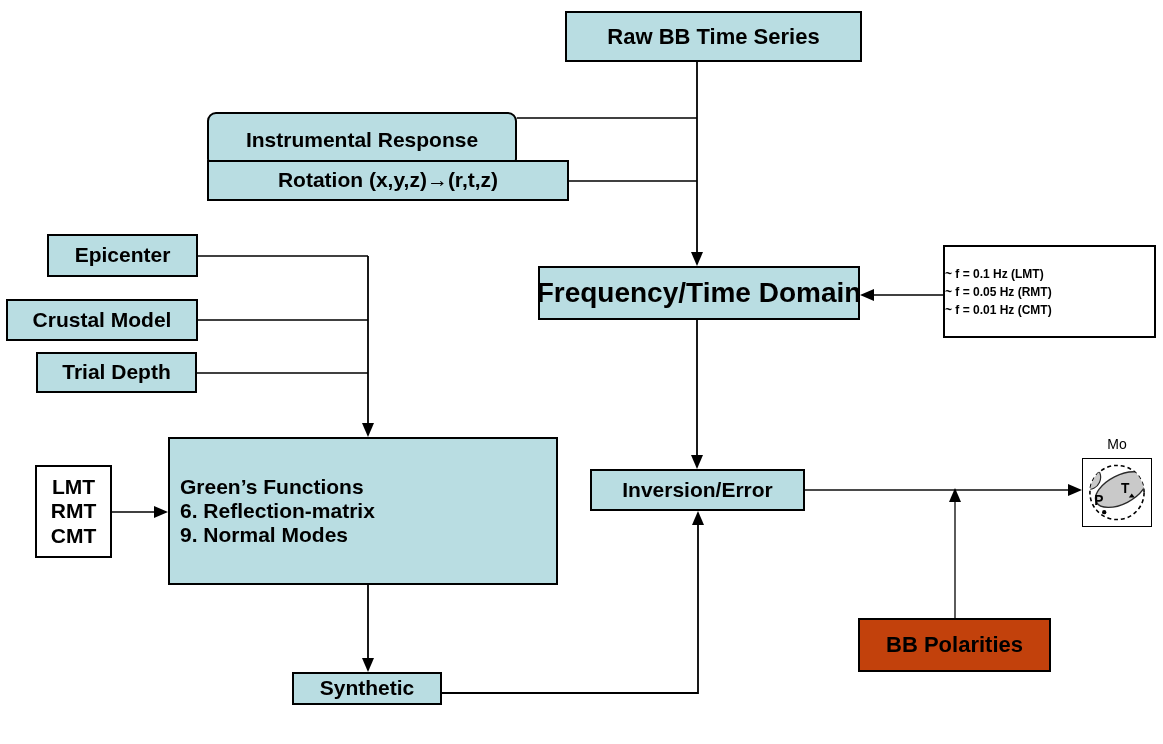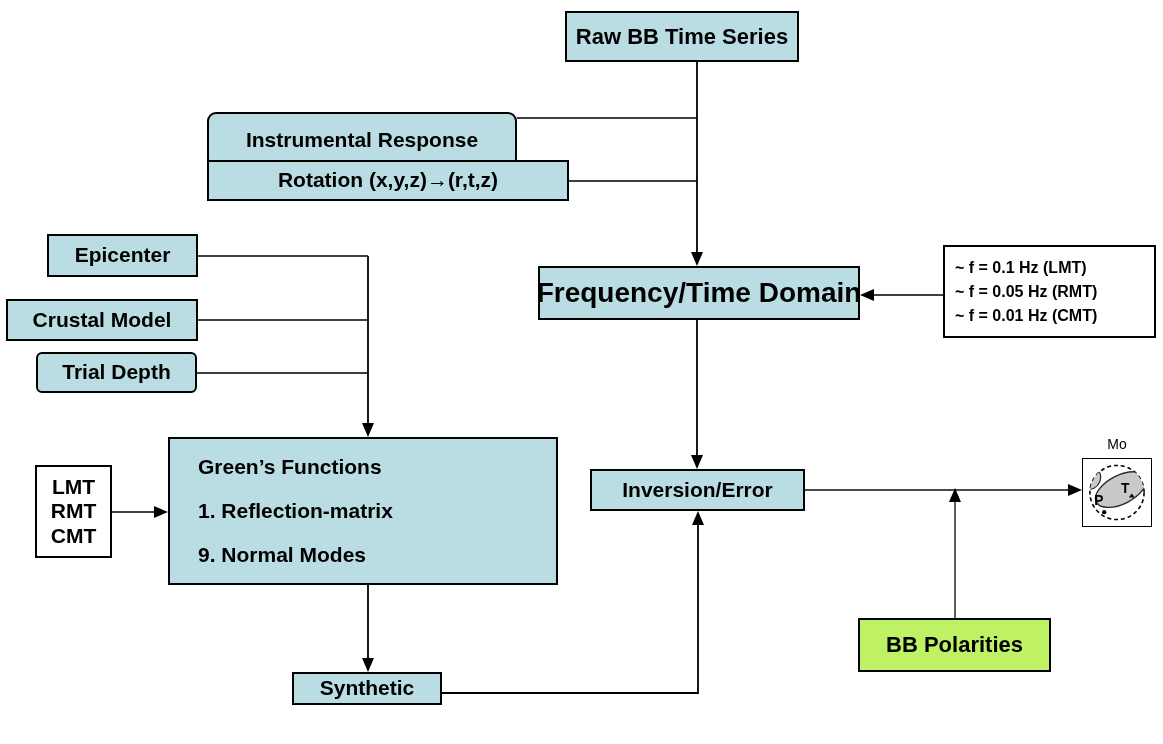--- a/index.html
+++ b/index.html
@@ -8,21 +8,21 @@
     font-family:"Liberation Sans","DejaVu Sans",sans-serif;overflow:hidden;color:#000;
   }
   #wires{position:absolute;left:0;top:0;width:1163px;height:744px;}
   .box{
     position:absolute;box-sizing:border-box;border:2px solid #000;
     background:#b9dde2;font-weight:bold;color:#000;
     display:flex;align-items:center;justify-content:center;
     font-size:21px;line-height:1.15;white-space:nowrap;
   }
   .white{background:#ffffff;}
-  .orange{background:#bef264;}
+  .orange{background:#c2410c;}
   .multiline{flex-direction:column;align-items:flex-start;justify-content:center;}
   .multiline .ln{display:block;}
   .centerlines{flex-direction:column;align-items:center;justify-content:center;}
   .caption{position:absolute;font-weight:normal;color:#000;}
 </style>
 </head>
 <body>
 
 <div id="canvas">
 
@@ -53,47 +53,47 @@
       <polygon points="368,437 362,423 374,423"></polygon>
       <polygon points="368,672 362,658 374,658"></polygon>
       <polygon points="168,512 154,506 154,518"></polygon>
       <polygon points="860,295 874,289 874,301"></polygon>
       <polygon points="698,511 692,525 704,525"></polygon>
       <polygon points="1082,490 1068,484 1068,496"></polygon>
       <polygon points="955,488 949,502 961,502"></polygon>
     </g>
   </svg>
 
-  <div class="box" style="left:565px;top:11px;width:234px;height:51px;font-size:22px;">Raw BB Time Series</div>
+  <div class="box" style="left:565px;top:11px;width:297px;height:51px;font-size:22px;">Raw BB Time Series</div>
 
   <div class="box" style="left:207px;top:112px;width:310px;height:56px;border-radius:9px;">Instrumental Response</div>
 
   <div class="box" style="left:207px;top:160px;width:362px;height:41px;">Rotation (x,y,z)→(r,t,z)</div>
 
   <div class="box" style="left:47px;top:234px;width:151px;height:43px;">Epicenter</div>
 
   <div class="box" style="left:6px;top:299px;width:192px;height:42px;">Crustal Model</div>
 
-  <div class="box" style="left:36px;top:352px;width:161px;height:41px;border-radius:6px;">Trial Depth</div>
+  <div class="box" style="left:36px;top:352px;width:161px;height:41px;">Trial Depth</div>
 
-  <div class="box multiline" style="left:168px;top:437px;width:390px;height:148px;padding-left:28px;gap:20px;">
+  <div class="box multiline" style="left:168px;top:437px;width:390px;height:148px;padding-left:10px;">
     <span class="ln">Green’s Functions</span>
-    <span class="ln">1. Reflection-matrix</span>
+    <span class="ln">6. Reflection-matrix</span>
     <span class="ln">9. Normal Modes</span>
   </div>
 
   <div class="box white centerlines" style="left:35px;top:465px;width:77px;height:93px;">
     <span class="ln">LMT</span>
     <span class="ln">RMT</span>
     <span class="ln">CMT</span>
   </div>
 
   <div class="box" style="left:538px;top:266px;width:322px;height:54px;font-size:28px;">Frequency/Time Domain</div>
 
-  <div class="box white multiline" style="left:943px;top:245px;width:213px;height:93px;padding-left:10px;font-size:16px;line-height:1.5;">
+  <div class="box white multiline" style="left:943px;top:245px;width:213px;height:93px;padding-left:0;font-size:12px;line-height:1.5;">
     <span class="ln">~ f = 0.1  Hz  (LMT)</span>
     <span class="ln">~ f = 0.05 Hz (RMT)</span>
     <span class="ln">~ f = 0.01 Hz (CMT)</span>
   </div>
 
   <div class="box" style="left:590px;top:469px;width:215px;height:42px;">Inversion/Error</div>
 
   <div class="box" style="left:292px;top:672px;width:150px;height:33px;">Synthetic</div>
 
   <div class="box orange" style="left:858px;top:618px;width:193px;height:54px;font-size:22px;">BB Polarities</div>

